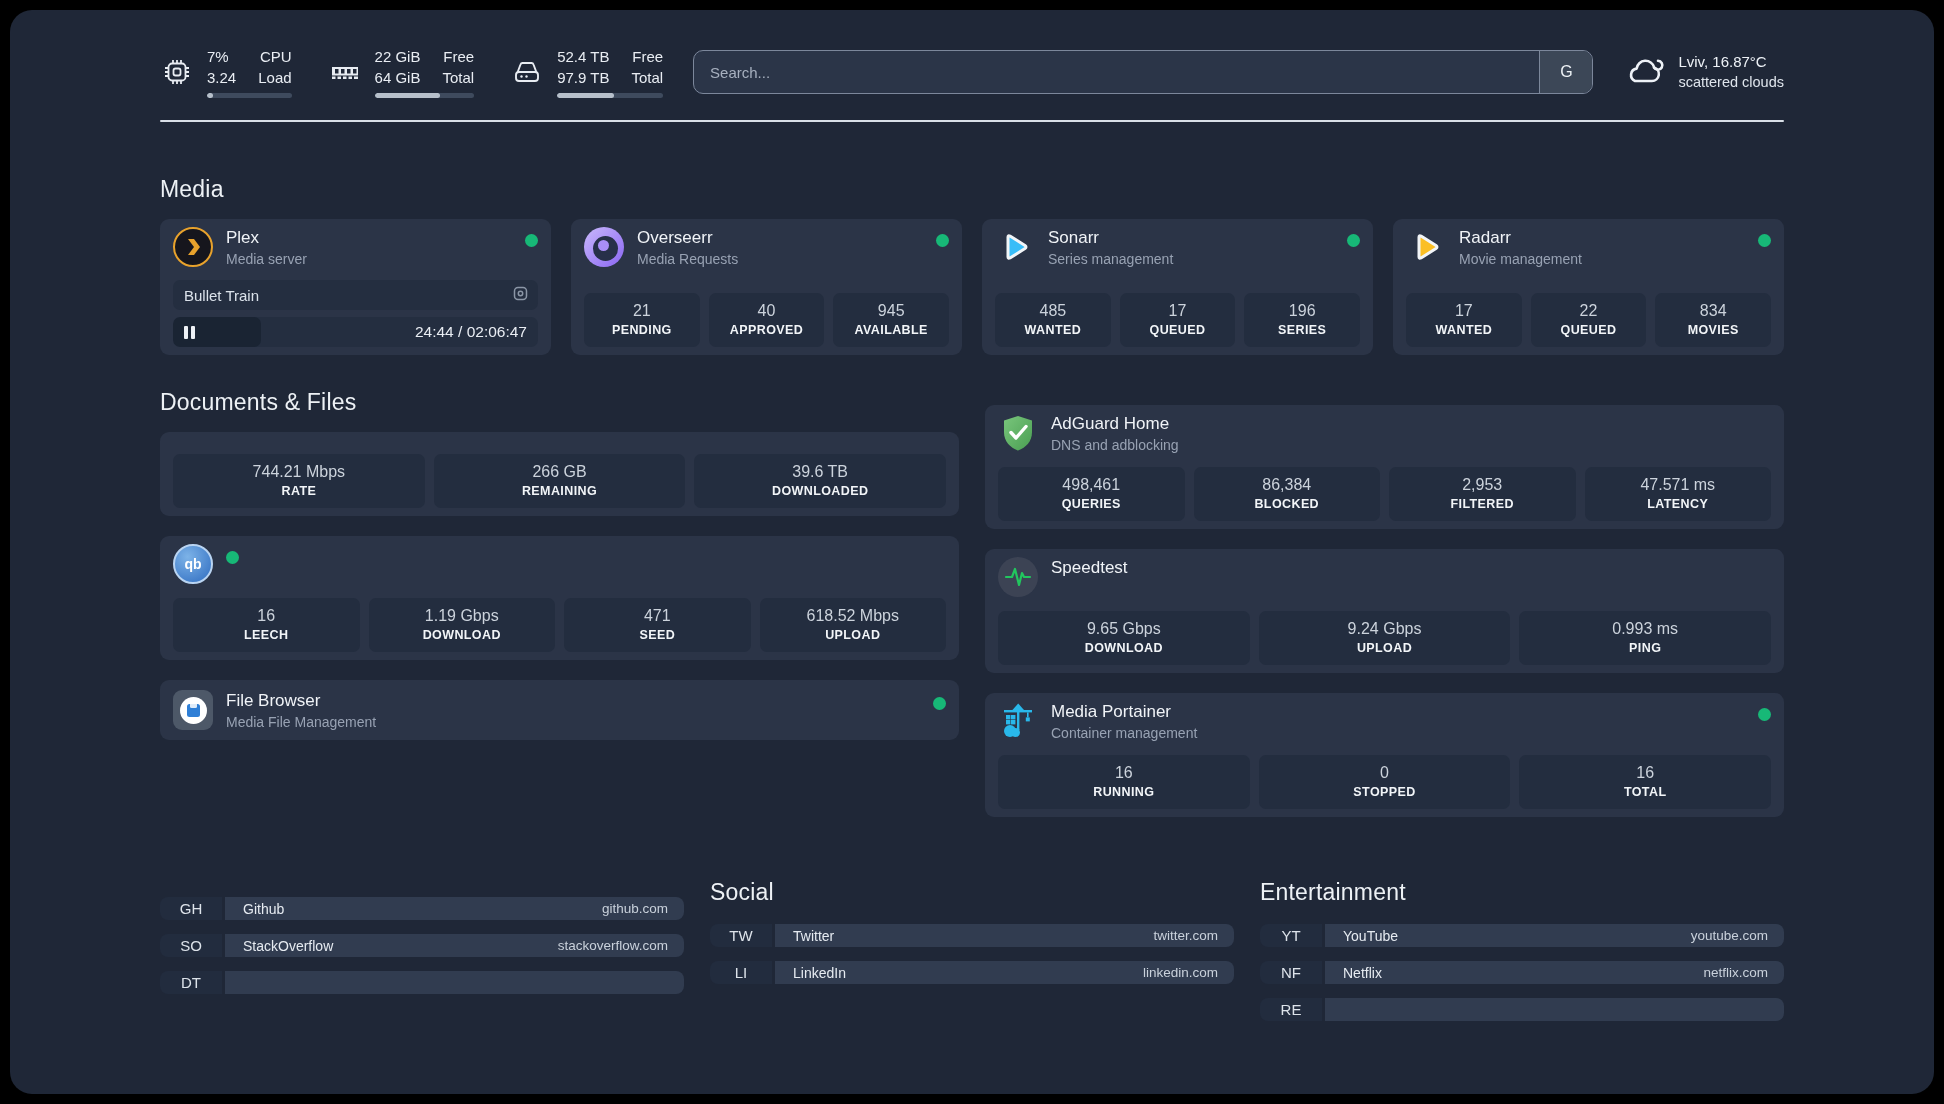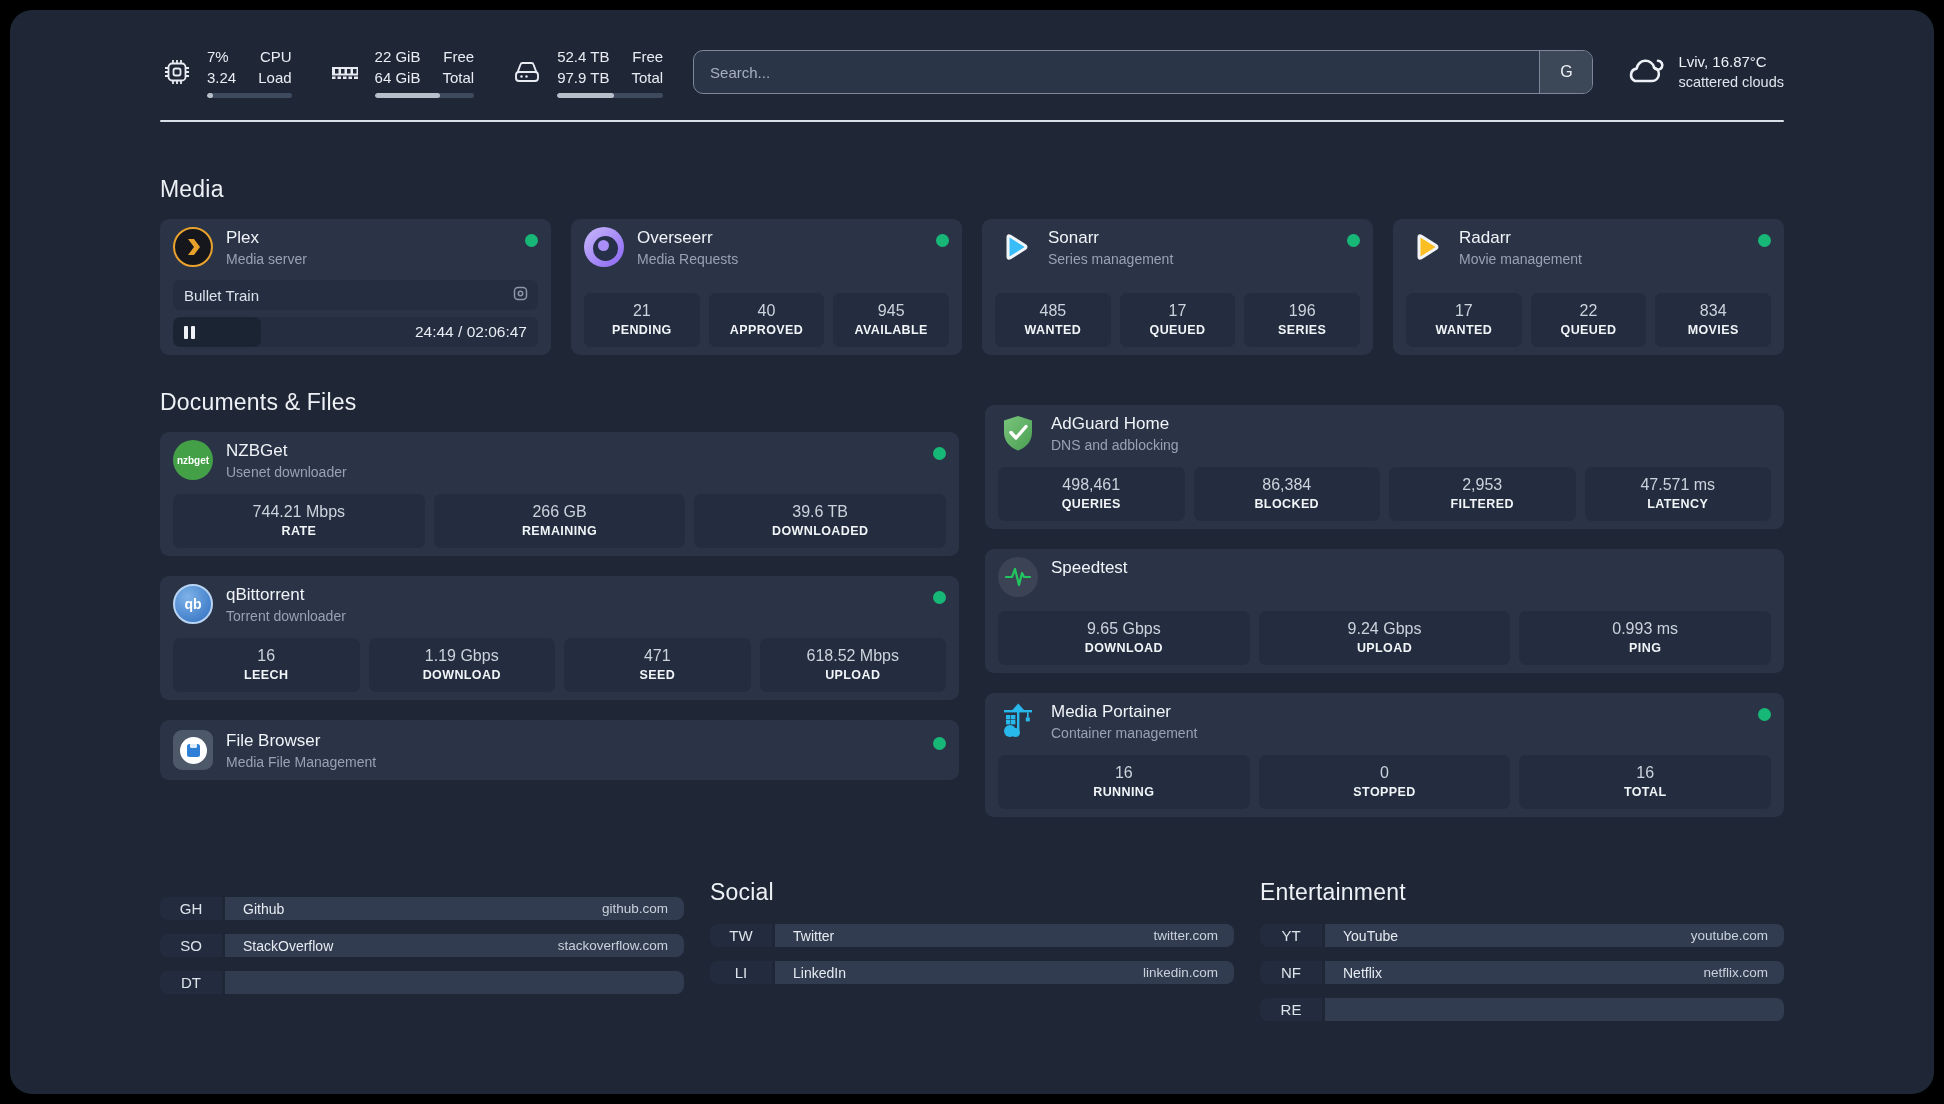--- a/index.html
+++ b/index.html
@@ -315,51 +315,39 @@
       </div>
     </div>
   </div>
 
   <div class="mid">
     <div class="col">
       <div class="section-title">Documents &amp; Files</div>
       <div class="col-stack">
 
         <div class="card">
-          <div class="card-head">
-            <span class="app-icon nzbget-icon">nzbget</span>
-            <div class="app-titles">
-              <div class="app-name">NZBGet</div>
-              <div class="app-desc">Usenet downloader</div>
-            </div>
-            <span class="dot"></span>
-          </div>
           <div class="stats">
             <div class="stat">
               <div class="stat-value">744.21 Mbps</div>
                 <div class="stat-label">RATE</div>
               </div>
             <div class="stat">
               <div class="stat-value">266 GB</div>
                 <div class="stat-label">REMAINING</div>
               </div>
             <div class="stat">
               <div class="stat-value">39.6 TB</div>
                 <div class="stat-label">DOWNLOADED</div>
               </div>
           </div>
         </div>
 
         <div class="card">
           <div class="card-head">
             <span class="app-icon qbit-icon">qb</span>
-            <div class="app-titles">
-              <div class="app-name">qBittorrent</div>
-              <div class="app-desc">Torrent downloader</div>
-            </div>
             <span class="dot"></span>
           </div>
           <div class="stats">
             <div class="stat">
               <div class="stat-value">16</div>
                 <div class="stat-label">LEECH</div>
               </div>
             <div class="stat">
               <div class="stat-value">1.19 Gbps</div>
                 <div class="stat-label">DOWNLOAD</div>

